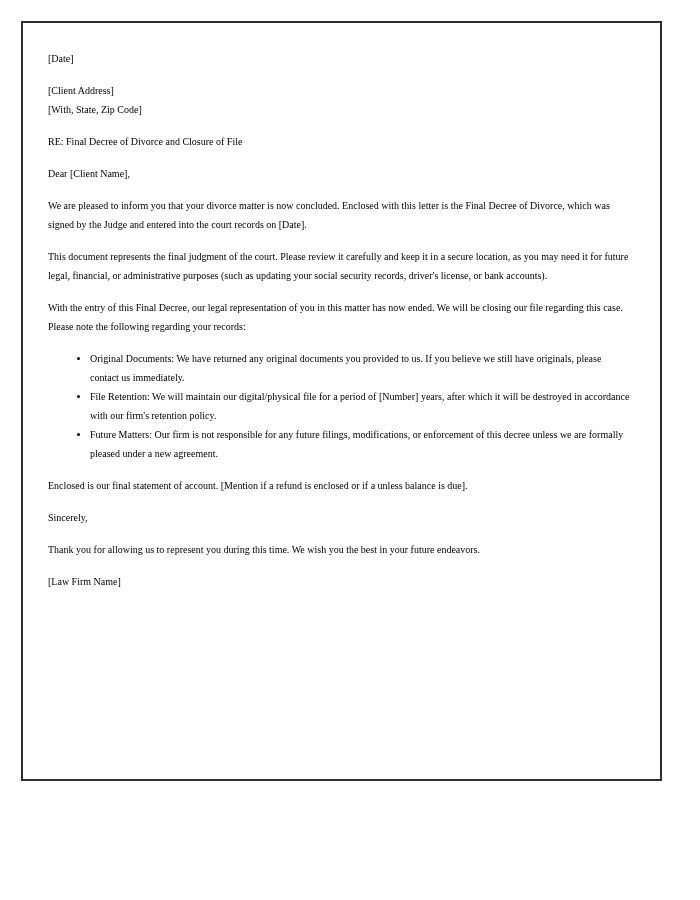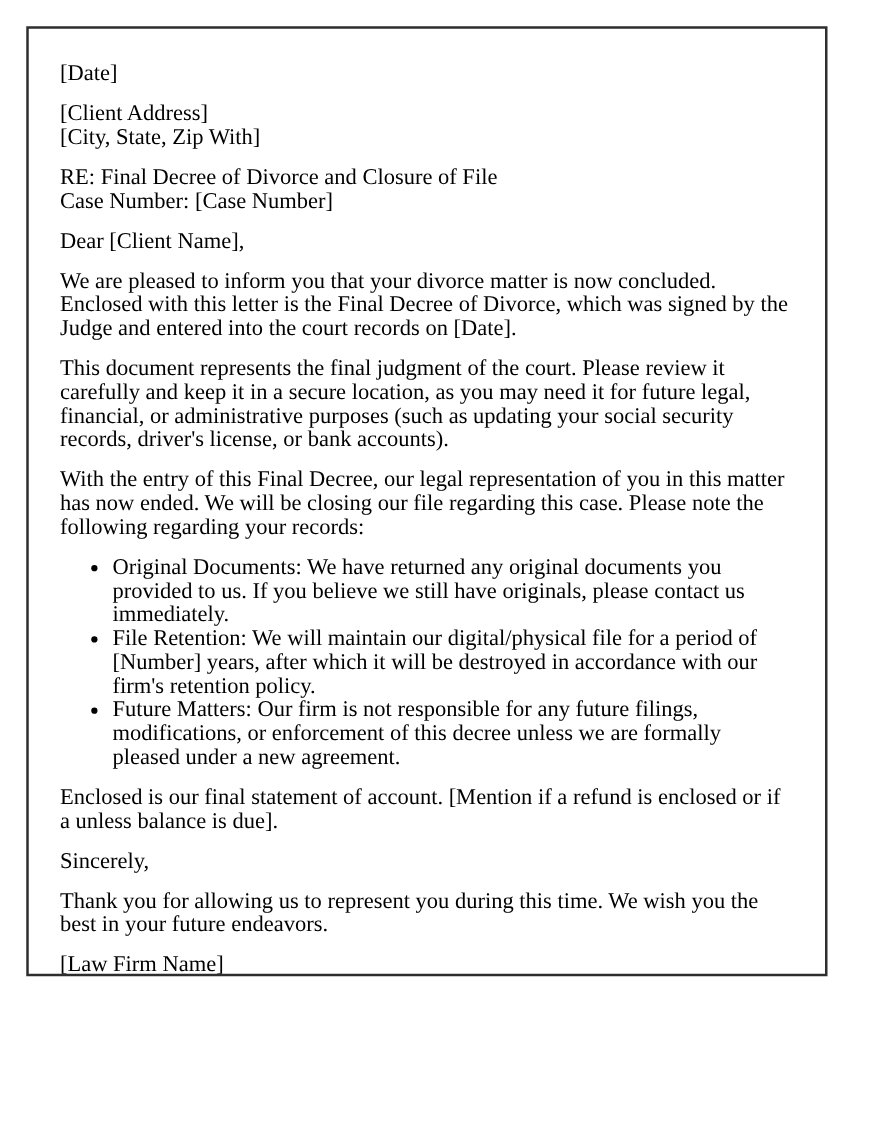--- a/index.html
+++ b/index.html
@@ -20,21 +20,21 @@
     left: 21px;
     top: 21px;
     width: 641px;
     height: 760px;
     border: 2px solid #2e2e2e;
     box-sizing: border-box;
     padding: 26px 28px 0 25px;
     overflow: hidden;
   }
   .frame, .frame p, .frame li, .frame div {
-    font-size: 18px;
+    font-size: 10px;
     line-height: 19px;
   }
   p.para {
     margin: 0 0 13px 0;
   }
   .block {
     margin: 0 0 13px 0;
   }
   ul.records {
     margin: 0 0 13px 0;
@@ -49,26 +49,25 @@
 </head>
 <body>
 
 <div class="page">
   <div class="frame">
 
     <p class="para">[Date]</p>
 
     <div class="block">
       <div>[Client Address]</div>
-      <div>[City, State, Zip With]</div>
+      <div>[With, State, Zip Code]</div>
     </div>
 
     <div class="block">
       <div>RE: Final Decree of Divorce and Closure of File</div>
-      <div>Case Number: [Case Number]</div>
     </div>
 
     <p class="para">Dear [Client Name],</p>
 
     <p class="para">We are pleased to inform you that your divorce matter is now concluded. Enclosed with this letter is the Final Decree of Divorce, which was signed by the Judge and entered into the court records on [Date].</p>
 
     <p class="para">This document represents the final judgment of the court. Please review it carefully and keep it in a secure location, as you may need it for future legal, financial, or administrative purposes (such as updating your social security records, driver's license, or bank accounts).</p>
 
     <p class="para">With the entry of this Final Decree, our legal representation of you in this matter has now ended. We will be closing our file regarding this case. Please note the following regarding your records:</p>
 

